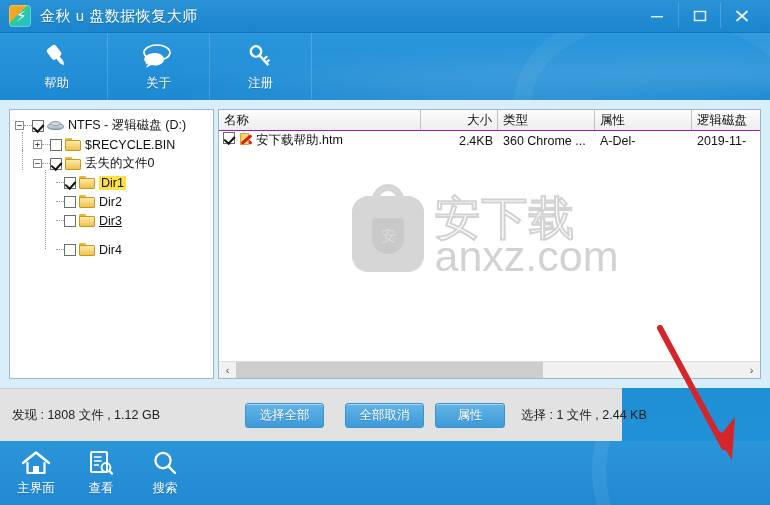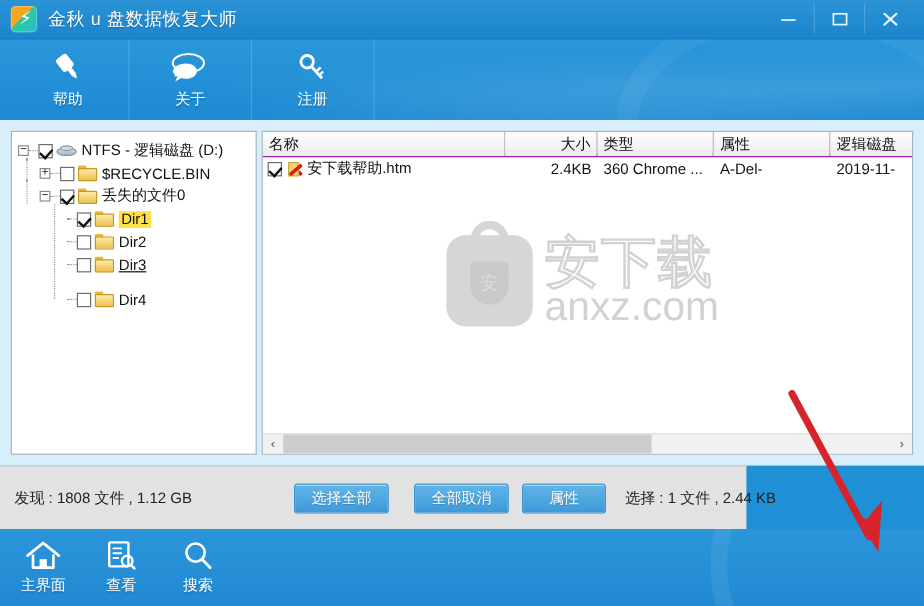--- a/index.html
+++ b/index.html
@@ -132,21 +132,21 @@
 
   
   #listhead { display:flex; height:21px; background:#f9a8d4; border-bottom:3px solid #a21caf; }
   .hcell {
     display:flex; align-items:center; height:20px; font-size:12.5px; color:#111;
     background:linear-gradient(180deg,#fdfdfd 0%,#ededed 100%);
     border-right:1px solid #c0c0c0; padding:0 5px; white-space:nowrap;
   }
   .hcell.r { justify-content:flex-end; }
   .lrow { display:flex; align-items:center; height:19px; font-size:12.5px; color:#111; }
-  .lcell { padding:0 5px; white-space:nowrap; overflow:hidden; display:flex; align-items:center; }
+  .lcell { padding:0 5px; white-space:nowrap; overflow:hidden; display:flex; align-items:flex-start; }
   .lcell.r { justify-content:flex-end; }
   .delx { width:15px; height:14px; position:relative; margin:0 2px 0 1px; flex:none; }
   .delx::before, .delx::after{
     content:""; position:absolute; left:1px; top:6px; width:13px; height:3.2px;
     background:#d81f1f; border-radius:1px;
   }
   .delx::before{ transform:rotate(40deg); }
   .delx::after{ transform:rotate(-40deg); }
   .delx .pg { position:absolute; left:1px; top:1px; width:9px; height:12px; background:#f7d56b; border:1px solid #d0a93a;}
 
@@ -166,21 +166,21 @@
   }
   #wm-bag .shield{
     position:absolute; left:20px; top:22px; width:32px; height:36px;
     background:#c9c9c9; border-radius:4px 4px 16px 16px;
     display:flex; align-items:center; justify-content:center;
     color:#dcdcdc; font-size:15px;
   }
   #wm-text { display:flex; flex-direction:column; }
   #wm-cn { font-size:46px; color:#d2d2d2; line-height:46px; letter-spacing:1px;
            -webkit-text-stroke:2px #d2d2d2; color:transparent; }
-  #wm-en { font-size:34px; color:#d2d2d2; line-height:34px; margin-top:-2px; }
+  #wm-en { font-size:43px; color:#d2d2d2; line-height:34px; margin-top:-2px; }
 
   
   #hsb { position:absolute; left:0; bottom:0; width:541px; height:17px;
          background:#f1f1f1; border-top:1px solid #dcdcdc; display:flex; align-items:center; }
   .sbbtn { width:17px; height:17px; display:flex; align-items:center; justify-content:center;
            font-size:11px; color:#505050; background:#f1f1f1; flex:none; }
   #sbtrack { flex:1; height:17px; background:#f1f1f1; position:relative; }
   #sbthumb { position:absolute; left:0; top:0; width:307px; height:17px; background:#cdcdcd; }
 
   

